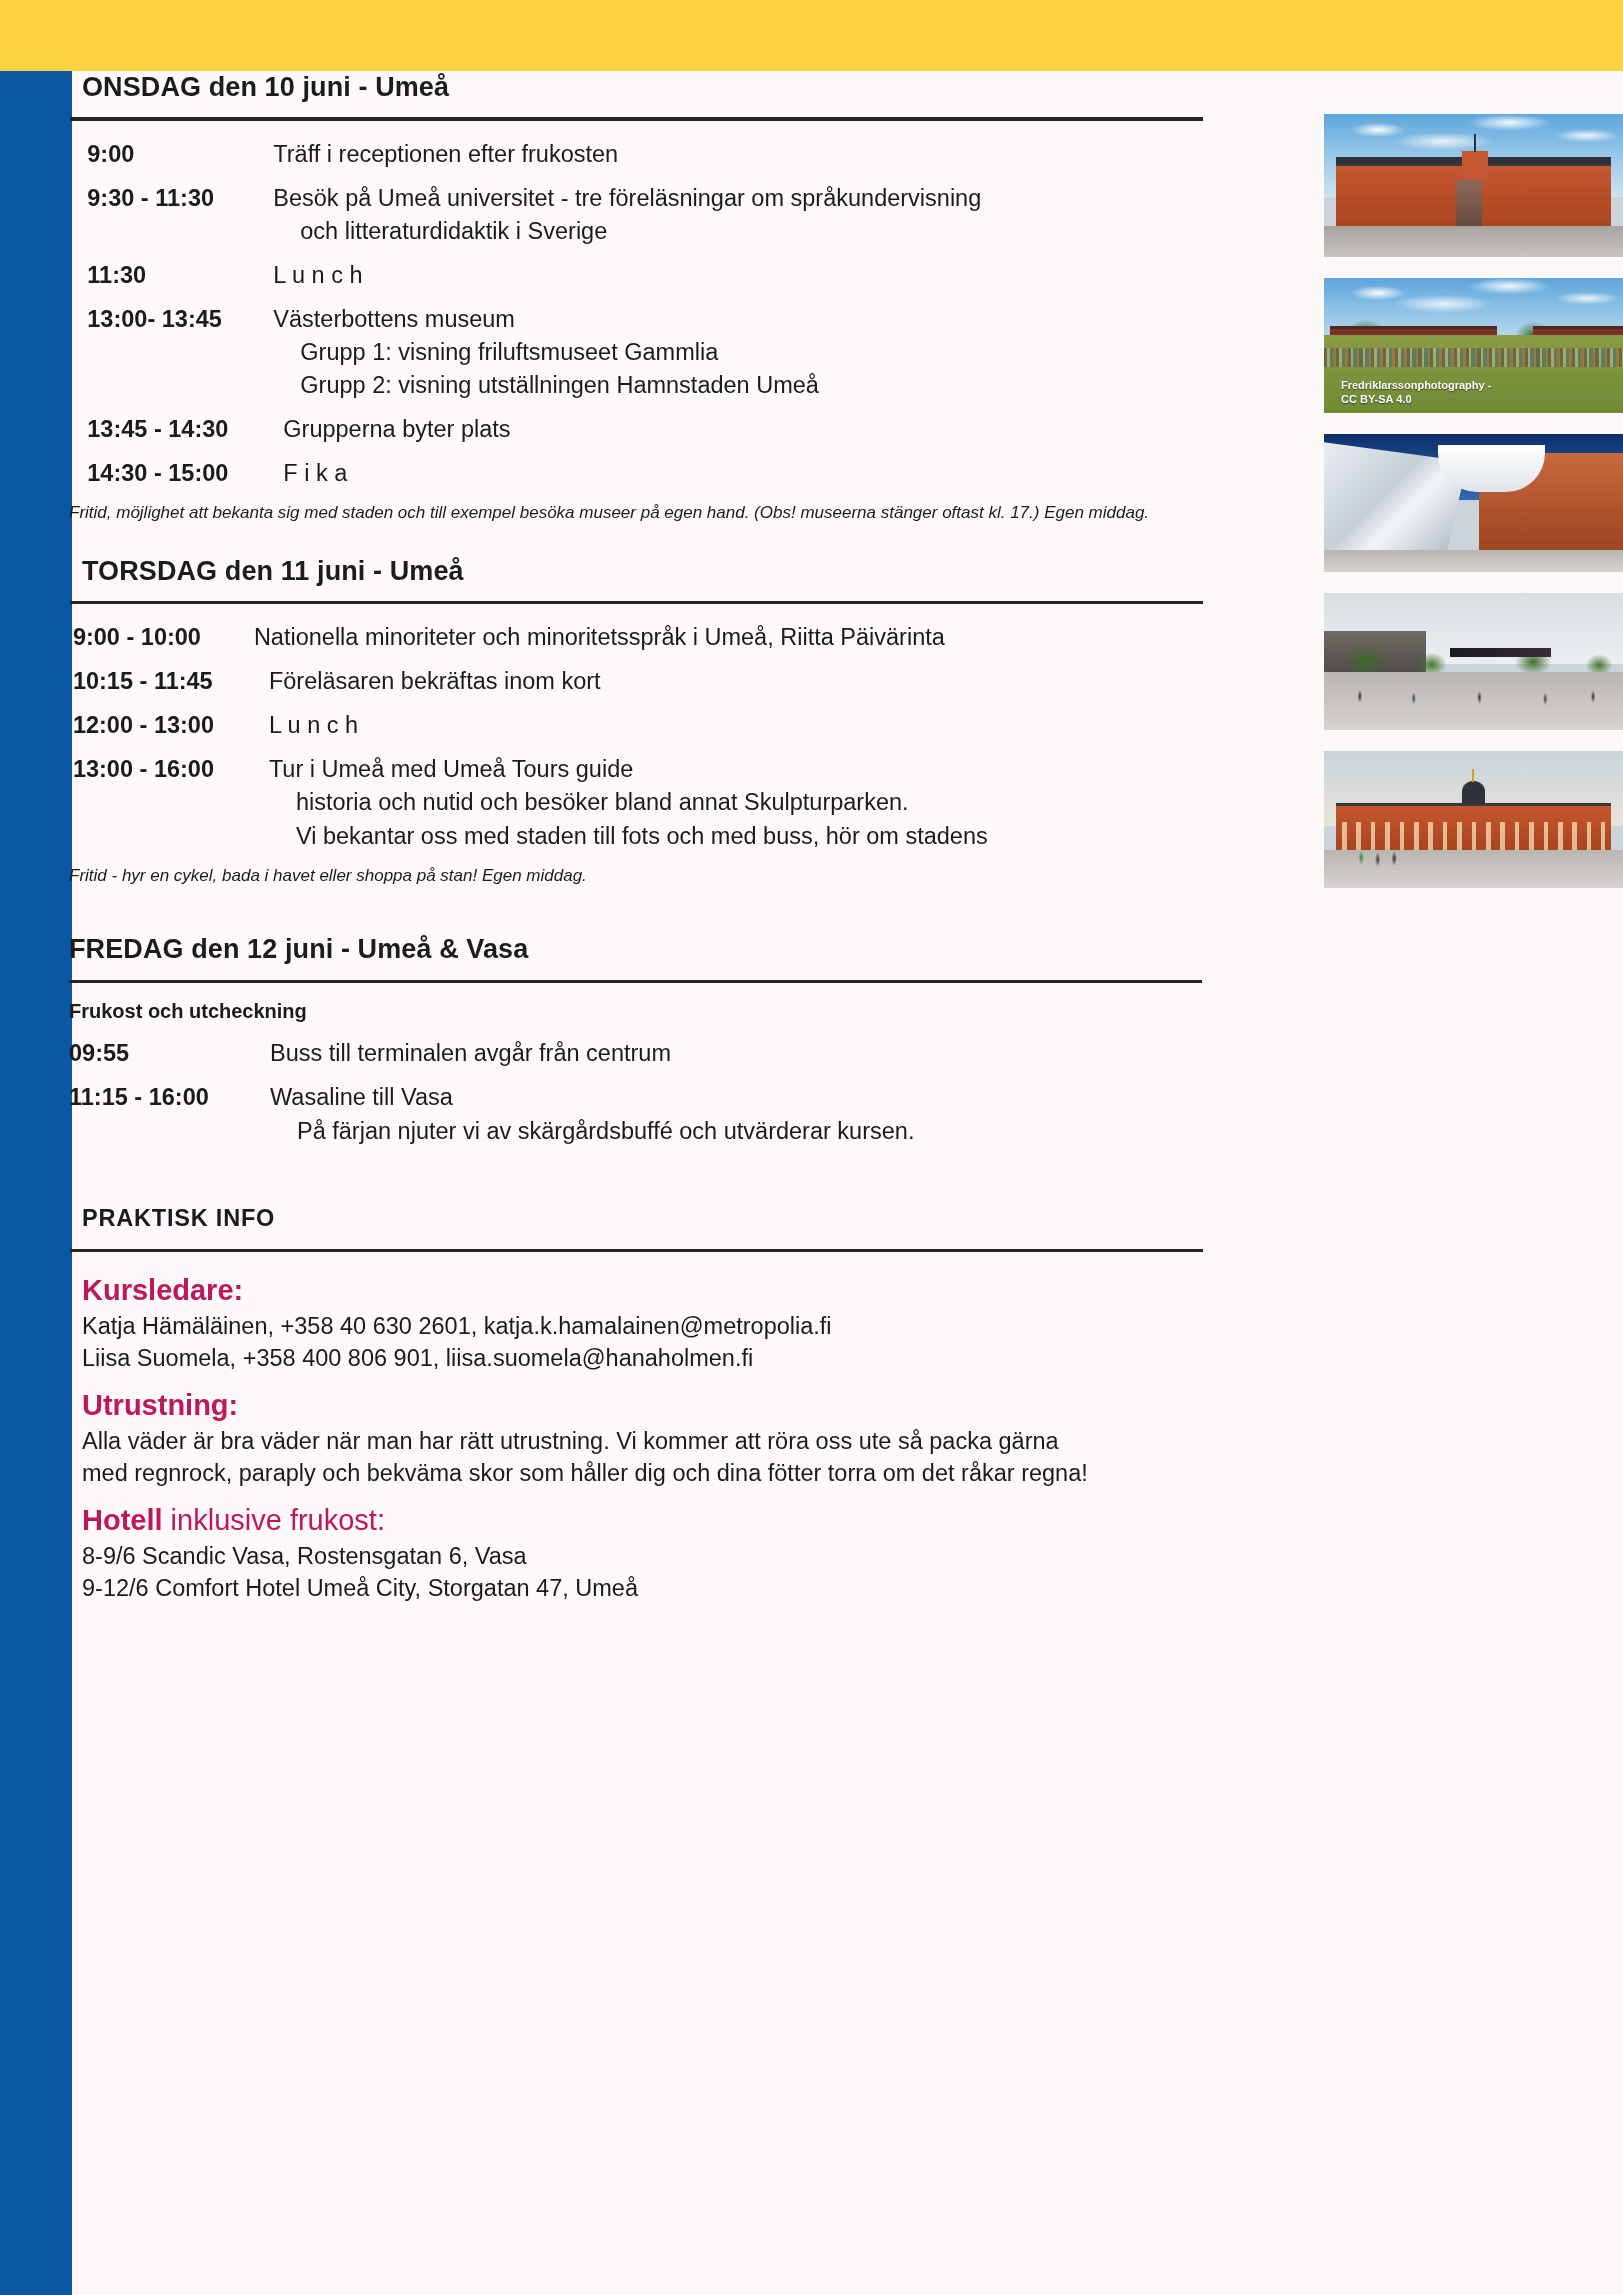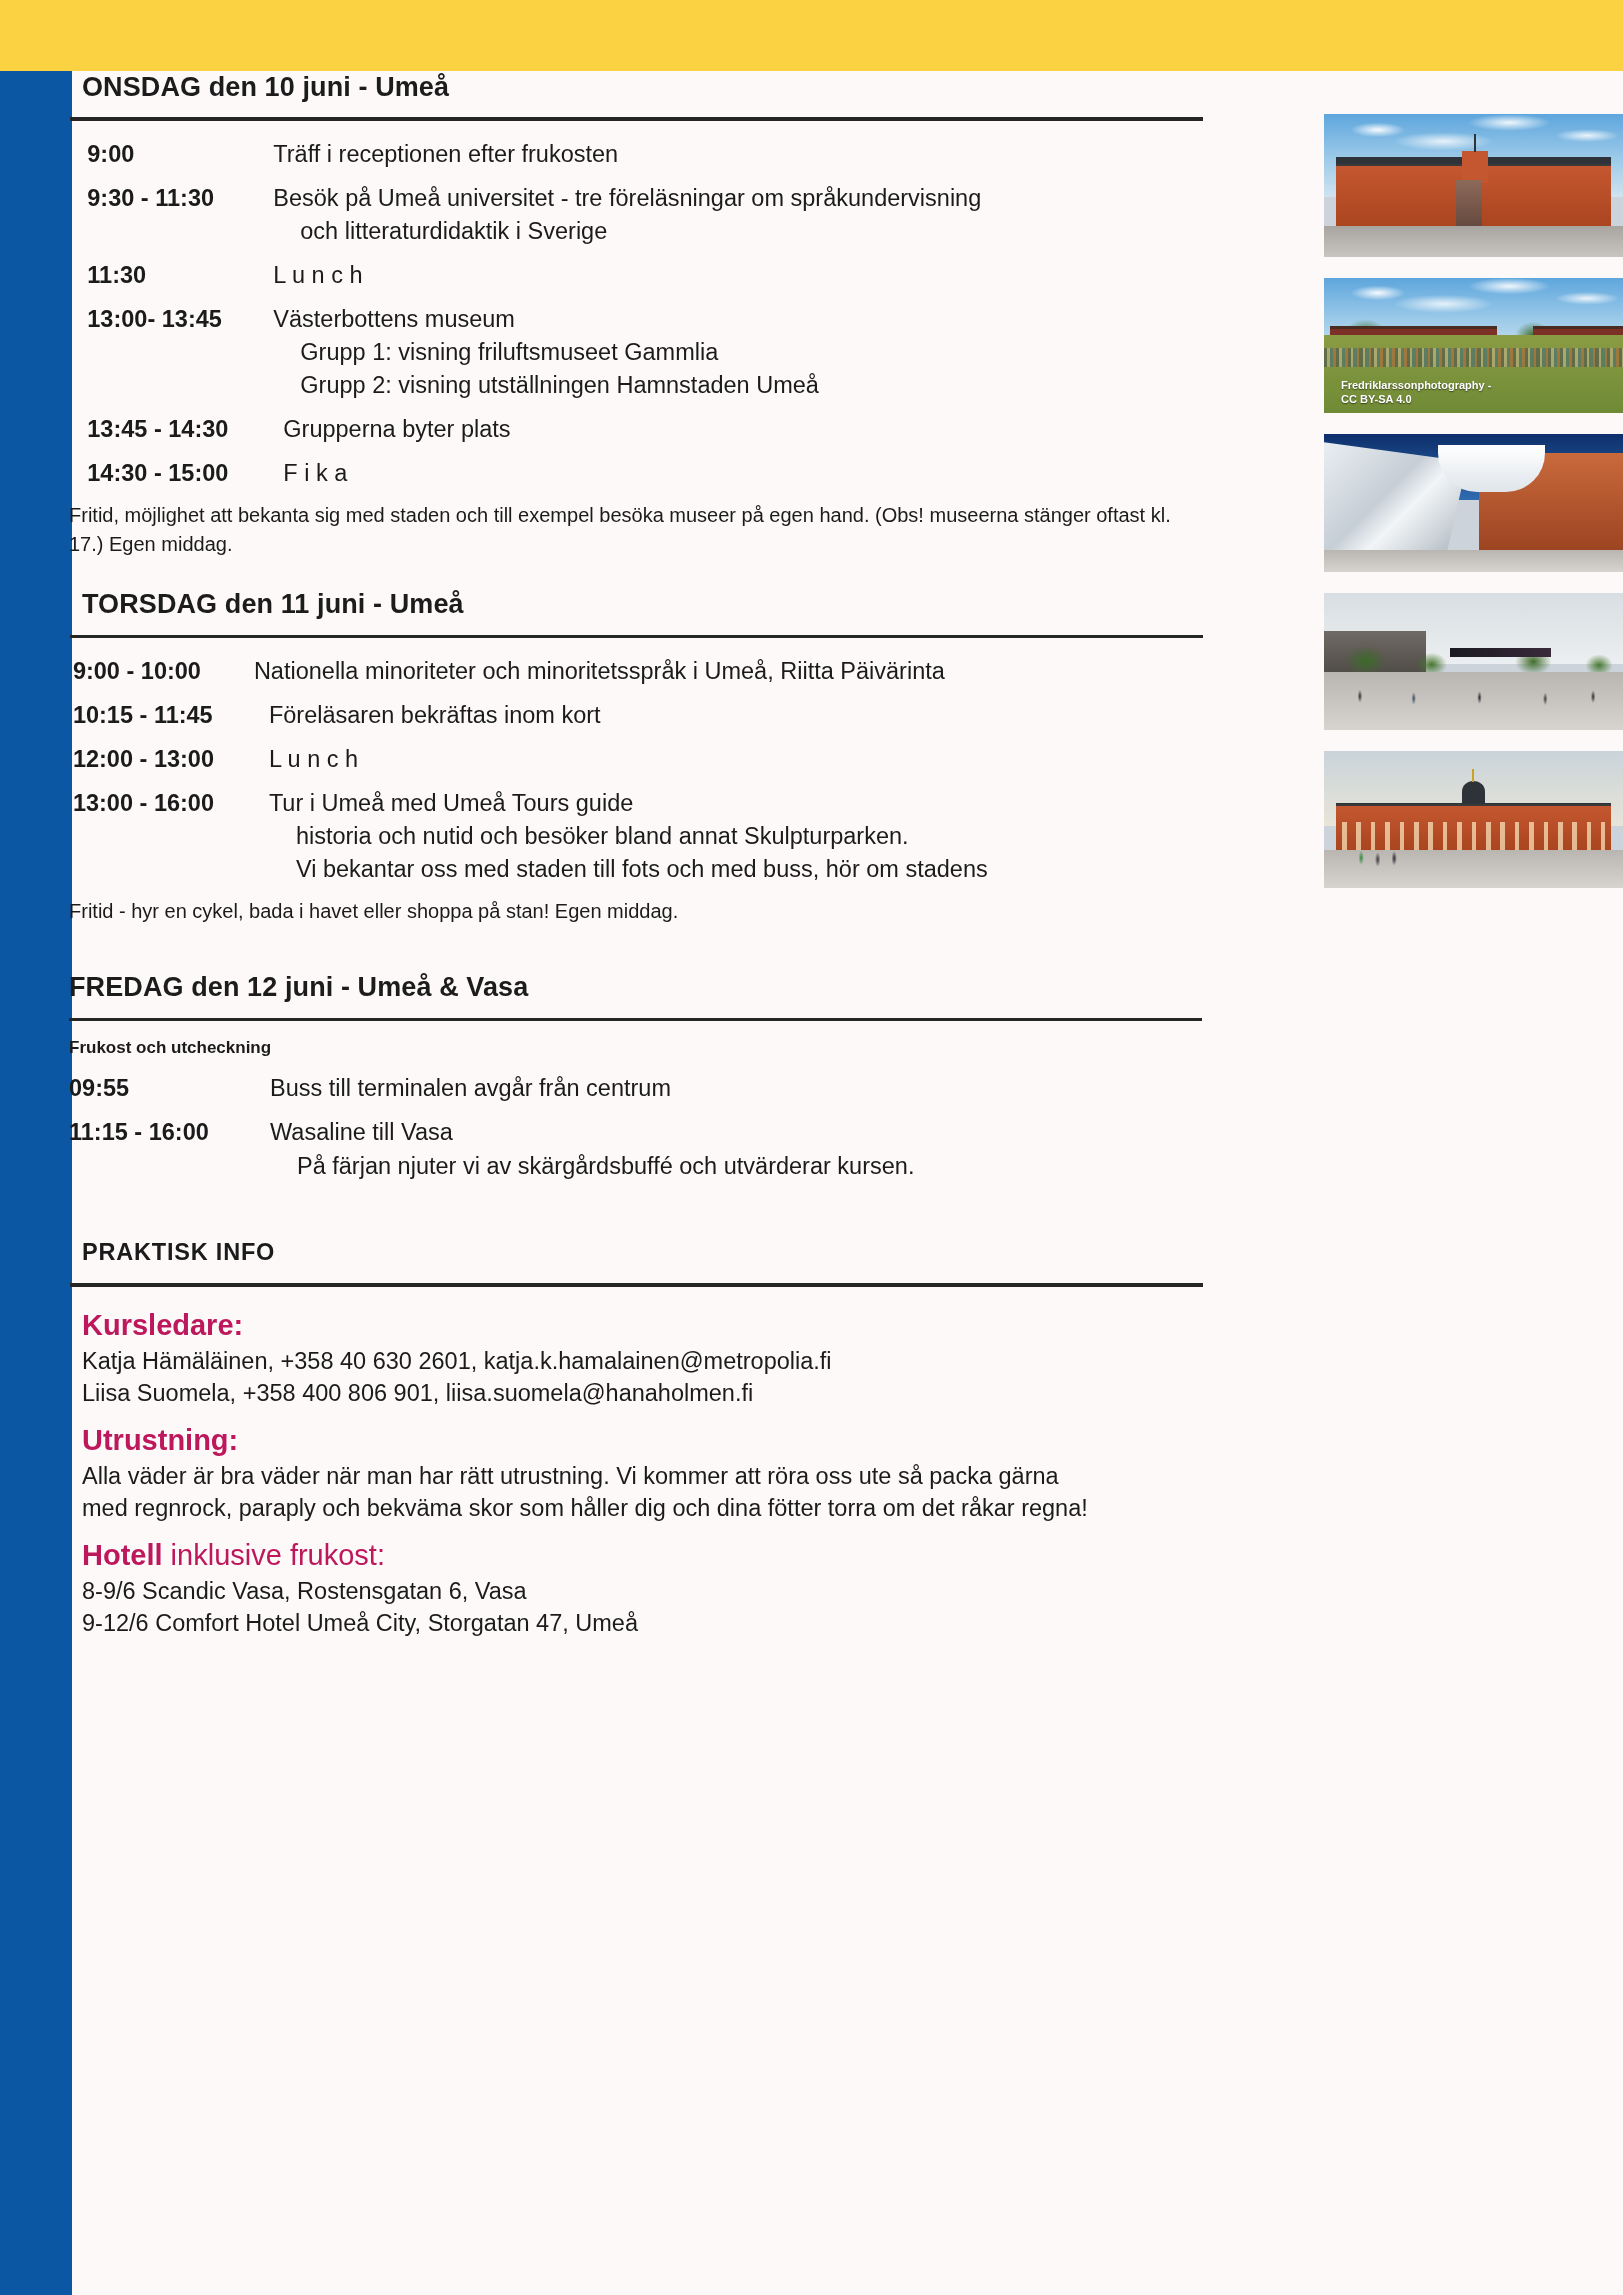--- a/index.html
+++ b/index.html
@@ -94,32 +94,33 @@
   
   .sec-wed { padding-left: 18.3px; }
   .sec-wed .time { width: 186px; }
 
   .sec-thu { padding-left: 3.9px; }
   .sec-thu .time { width: 0px; padding-right: 0px; }
 
   .sec-fri { padding-left: 3.9px; }
 
   .note {
-    font-size: 20px;
+    font-style: italic;
+    font-size: 17px;
     line-height: 1.46;
     color: #1b1b1b;
     margin: 6.5px 0 0 0;
   }
 
   .gap-sm { height: 14.4px; }
   .gap-md { height: 30px; }
   .gap-lg { height: 46px; }
 
   .subhead {
-    font-size: 17px;
+    font-size: 20px;
     font-weight: bold;
     color: #1b1b1b;
     margin: 0 0 14.4px 0;
   }
 
   
   .info-title {
     font-size: 23.5px;
     font-weight: bold;
     letter-spacing: 0.8px;

